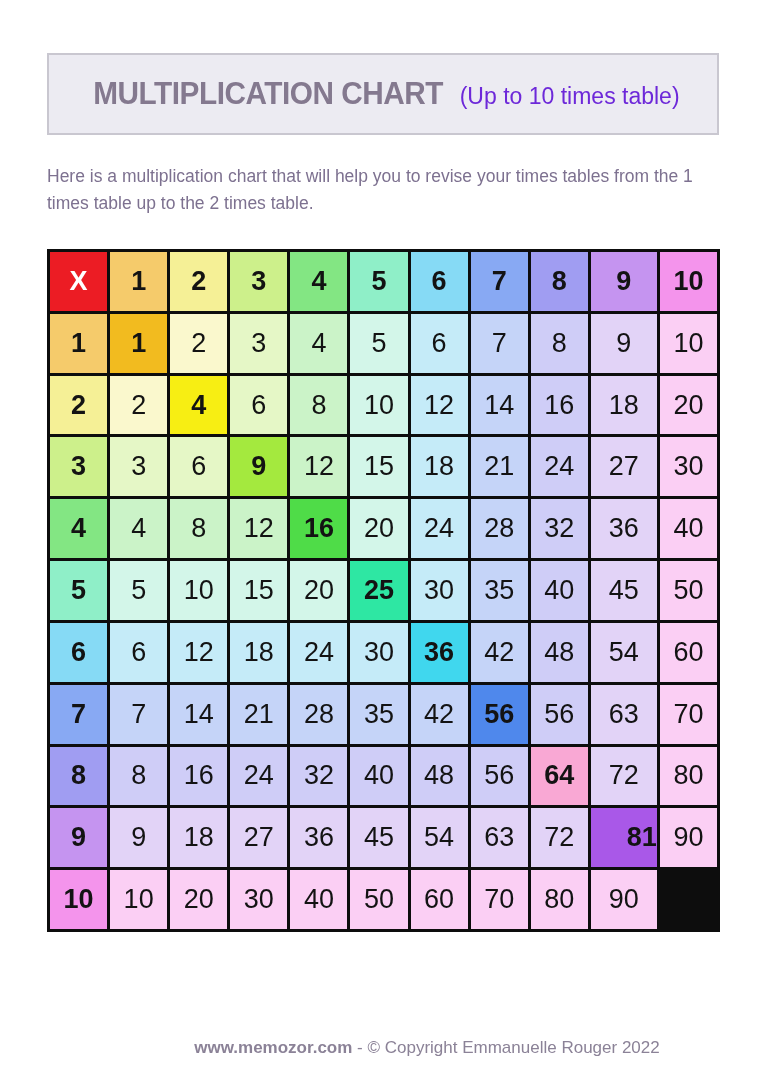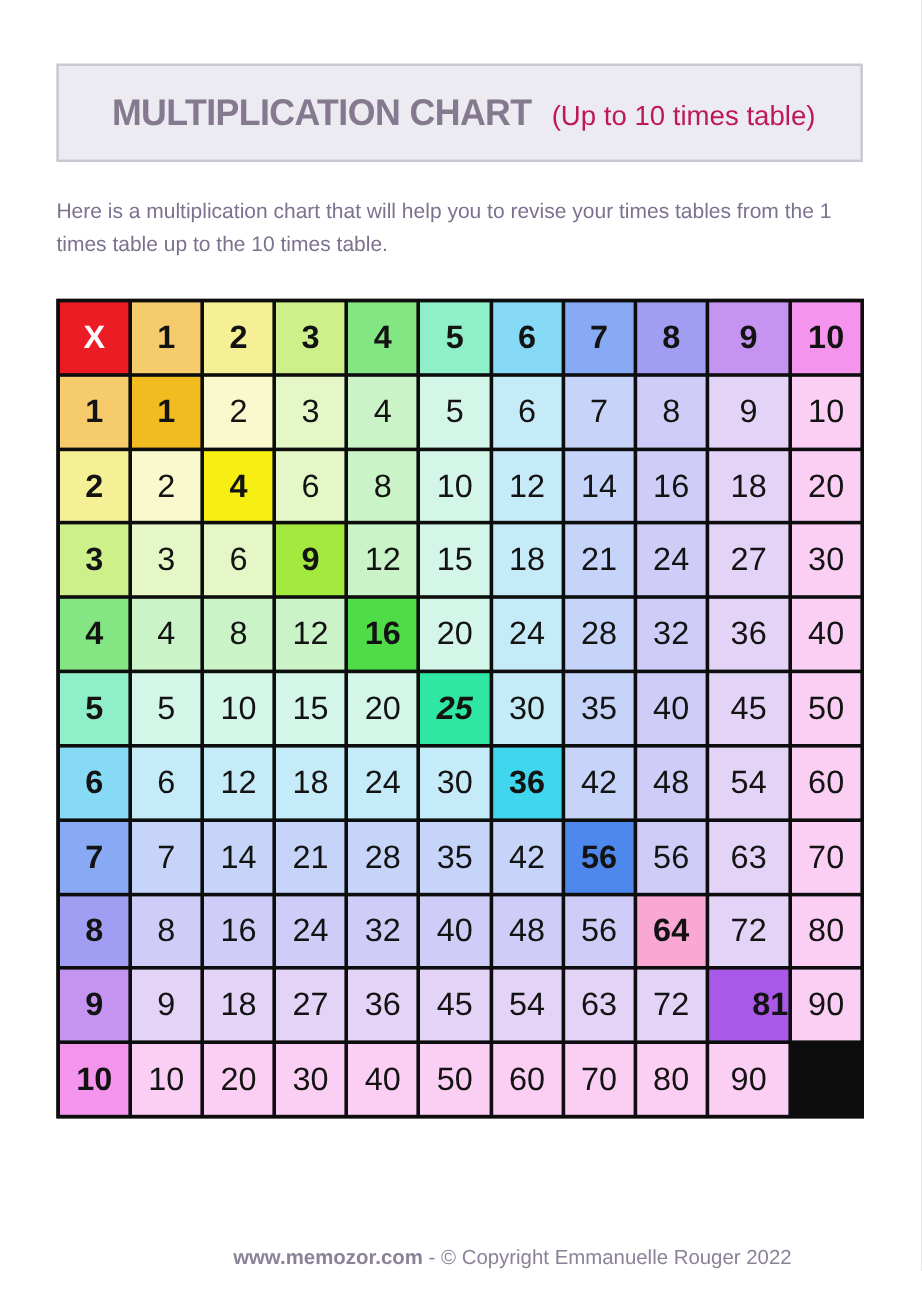--- a/index.html
+++ b/index.html
@@ -27,21 +27,21 @@
   .title-line { display: flex; align-items: baseline; gap: 9px; white-space: nowrap; }
   .title-main {
     font-size: 31px;
     font-weight: bold;
     letter-spacing: -0.5px;
     color: #84798F;
     transform: scaleX(0.96);
   }
   .title-sub {
     font-size: 23px;
-    color: #be185d;
+    color: #6d28d9;
   }
   .intro {
     position: absolute;
     left: 47px;
     top: 163px;
     width: 676px;
     margin: 0;
     font-size: 17.5px;
     line-height: 27px;
     color: #7D7190;
@@ -86,21 +86,21 @@
 
 <div class="page">
 
   <div class="title-box">
     <div class="title-line">
       <span class="title-main">MULTIPLICATION CHART</span>
       <span class="title-sub">(Up to 10 times table)</span>
     </div>
   </div>
 
-  <p class="intro">Here is a multiplication chart that will help you to revise your times tables from the 1 times table up to the 10 times table.</p>
+  <p class="intro">Here is a multiplication chart that will help you to revise your times tables from the 1 times table up to the 2 times table.</p>
 
   <div class="grid" id="grid">
       <div class="cell bold" style="background: rgb(236, 28, 36); color: rgb(255, 255, 255);">X</div>
       <div class="cell bold" style="background: rgb(245, 203, 107);">1</div>
       <div class="cell bold" style="background: rgb(245, 240, 150);">2</div>
       <div class="cell bold" style="background: rgb(205, 240, 139);">3</div>
       <div class="cell bold" style="background: rgb(131, 230, 131);">4</div>
       <div class="cell bold" style="background: rgb(143, 239, 200);">5</div>
       <div class="cell bold" style="background: rgb(134, 218, 245);">6</div>
       <div class="cell bold" style="background: rgb(136, 169, 243);">7</div>
@@ -149,21 +149,21 @@
       <div class="cell" style="background: rgb(197, 235, 248);">24</div>
       <div class="cell" style="background: rgb(197, 212, 248);">28</div>
       <div class="cell" style="background: rgb(207, 205, 247);">32</div>
       <div class="cell" style="background: rgb(226, 211, 247);">36</div>
       <div class="cell" style="background: rgb(251, 207, 244);">40</div>
       <div class="cell bold" style="background: rgb(143, 239, 200);">5</div>
       <div class="cell" style="background: rgb(211, 246, 233);">5</div>
       <div class="cell" style="background: rgb(211, 246, 233);">10</div>
       <div class="cell" style="background: rgb(211, 246, 233);">15</div>
       <div class="cell" style="background: rgb(211, 246, 233);">20</div>
-      <div class="cell bold" style="background: rgb(46, 231, 163); font-style: italic;">25</div>
+      <div class="cell bold" style="background: rgb(46, 231, 163);">25</div>
       <div class="cell" style="background: rgb(197, 235, 248);">30</div>
       <div class="cell" style="background: rgb(197, 212, 248);">35</div>
       <div class="cell" style="background: rgb(207, 205, 247);">40</div>
       <div class="cell" style="background: rgb(226, 211, 247);">45</div>
       <div class="cell" style="background: rgb(251, 207, 244);">50</div>
       <div class="cell bold" style="background: rgb(134, 218, 245);">6</div>
       <div class="cell" style="background: rgb(197, 235, 248);">6</div>
       <div class="cell" style="background: rgb(197, 235, 248);">12</div>
       <div class="cell" style="background: rgb(197, 235, 248);">18</div>
       <div class="cell" style="background: rgb(197, 235, 248);">24</div>

